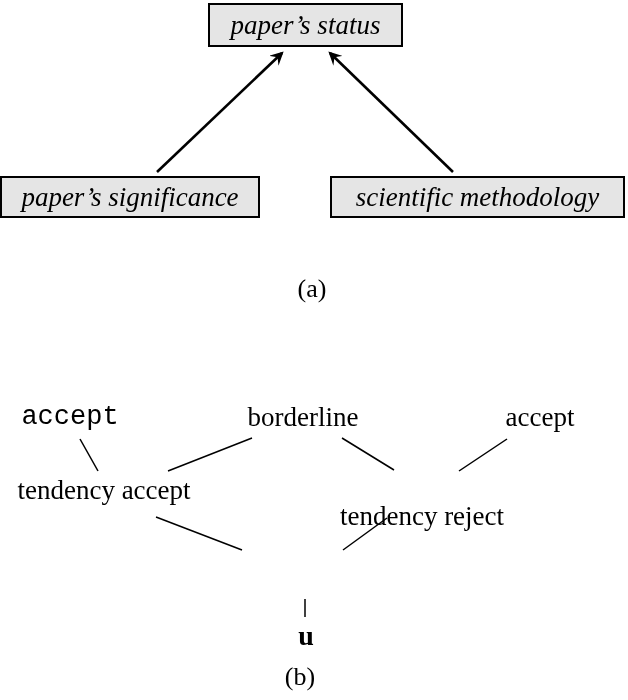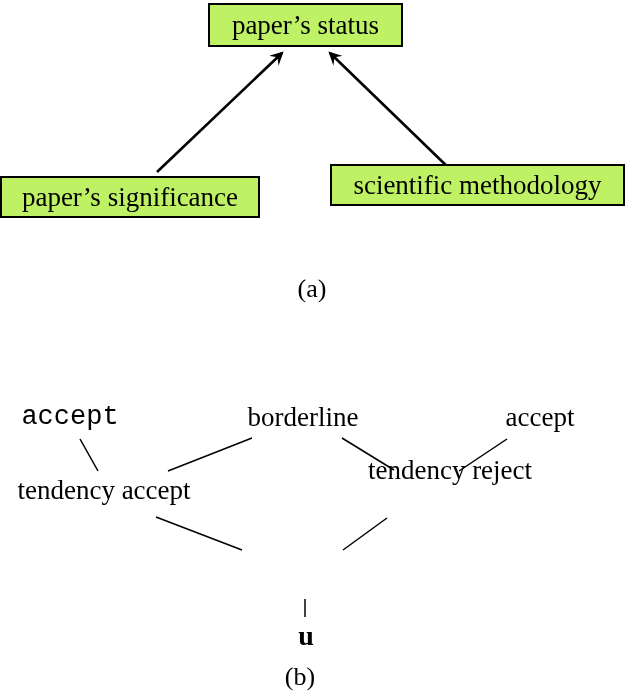--- a/index.html
+++ b/index.html
@@ -19,29 +19,30 @@
   #edge-layer {
     position: absolute;
     left: 0;
     top: 0;
     width: 628px;
     height: 700px;
   }
   .node-box {
     position: absolute;
     border: 2px solid #000000;
-    background: #bef264;
+    background: #e5e5e5;
     text-align: center;
     font-size: 27px;
     white-space: nowrap;
     box-sizing: border-box;
+    font-style: italic;
   }
   .box-status       { left: 208px; top: 3px;   width: 195px; height: 44px; line-height: 40px; }
   .box-significance { left: 0;   top: 176px; width: 260px; height: 42px; line-height: 38px; }
-  .box-methodology  { left: 330px; top: 164px; width: 295px; height: 42px; line-height: 38px; }
+  .box-methodology  { left: 330px; top: 176px; width: 295px; height: 42px; line-height: 38px; }
   .text-node {
     position: absolute;
     transform: translateX(-50%);
     font-size: 27px;
     line-height: 27px;
     white-space: nowrap;
     text-align: center;
   }
   .caption {
     position: absolute;
@@ -81,17 +82,17 @@
 
   <div class="node-box box-status">paper’s status</div>
   <div class="node-box box-significance">paper’s significance</div>
   <div class="node-box box-methodology">scientific methodology</div>
   <div class="caption" style="left:312px; top:276px;">(a)</div>
 
   <div class="text-node" style="left:70px;  top:404px;font-family:Liberation Mono, monospace;">accept</div>
   <div class="text-node" style="left:303px; top:404px;">borderline</div>
   <div class="text-node" style="left:540px; top:404px;">accept</div>
   <div class="text-node" style="left:104px; top:477px;">tendency accept</div>
-  <div class="text-node" style="left:422px; top:457px;margin-left:28px;">tendency reject</div>
+  <div class="text-node" style="left:422px; top:503px;">tendency reject</div>
   <div class="text-node u-node" style="left:306px; top:622px;">u</div>
   <div class="caption" style="left:300px; top:664px;">(b)</div>
 
 </div>
 
 </body></html>

